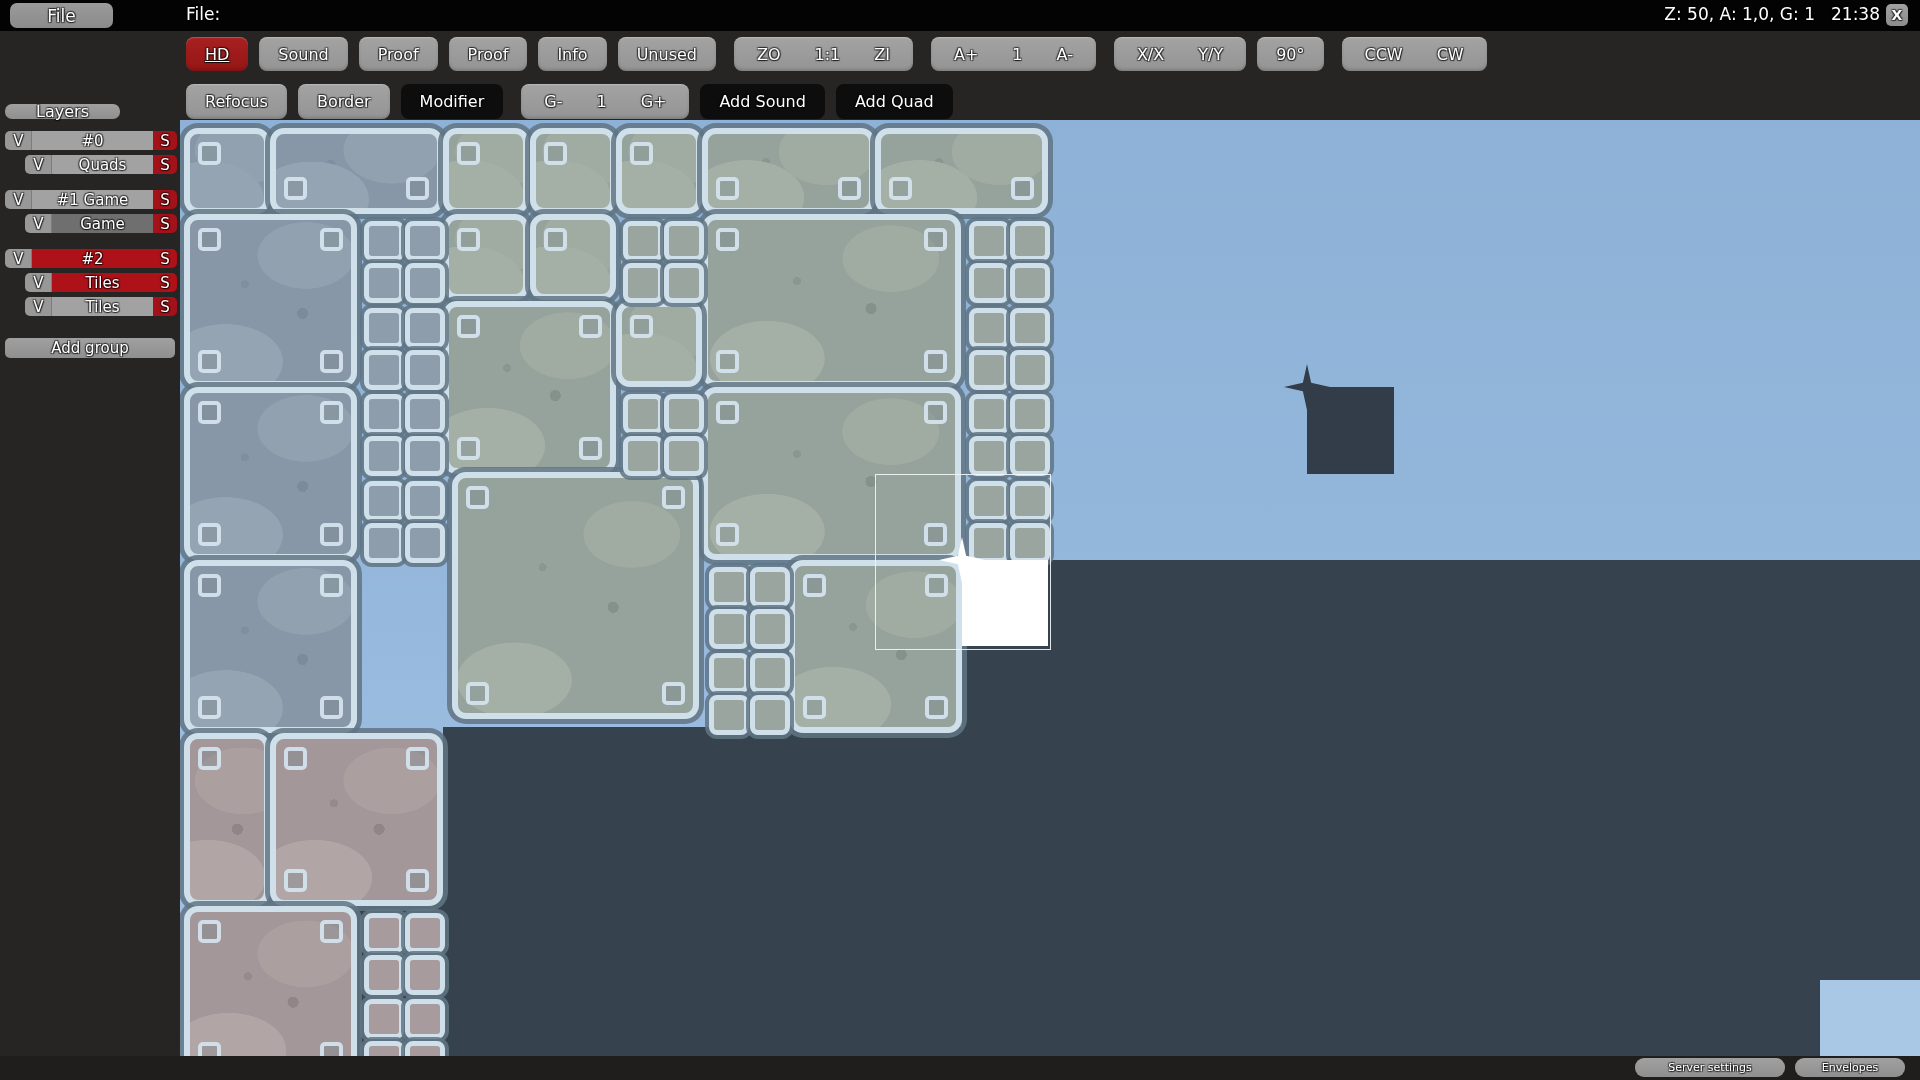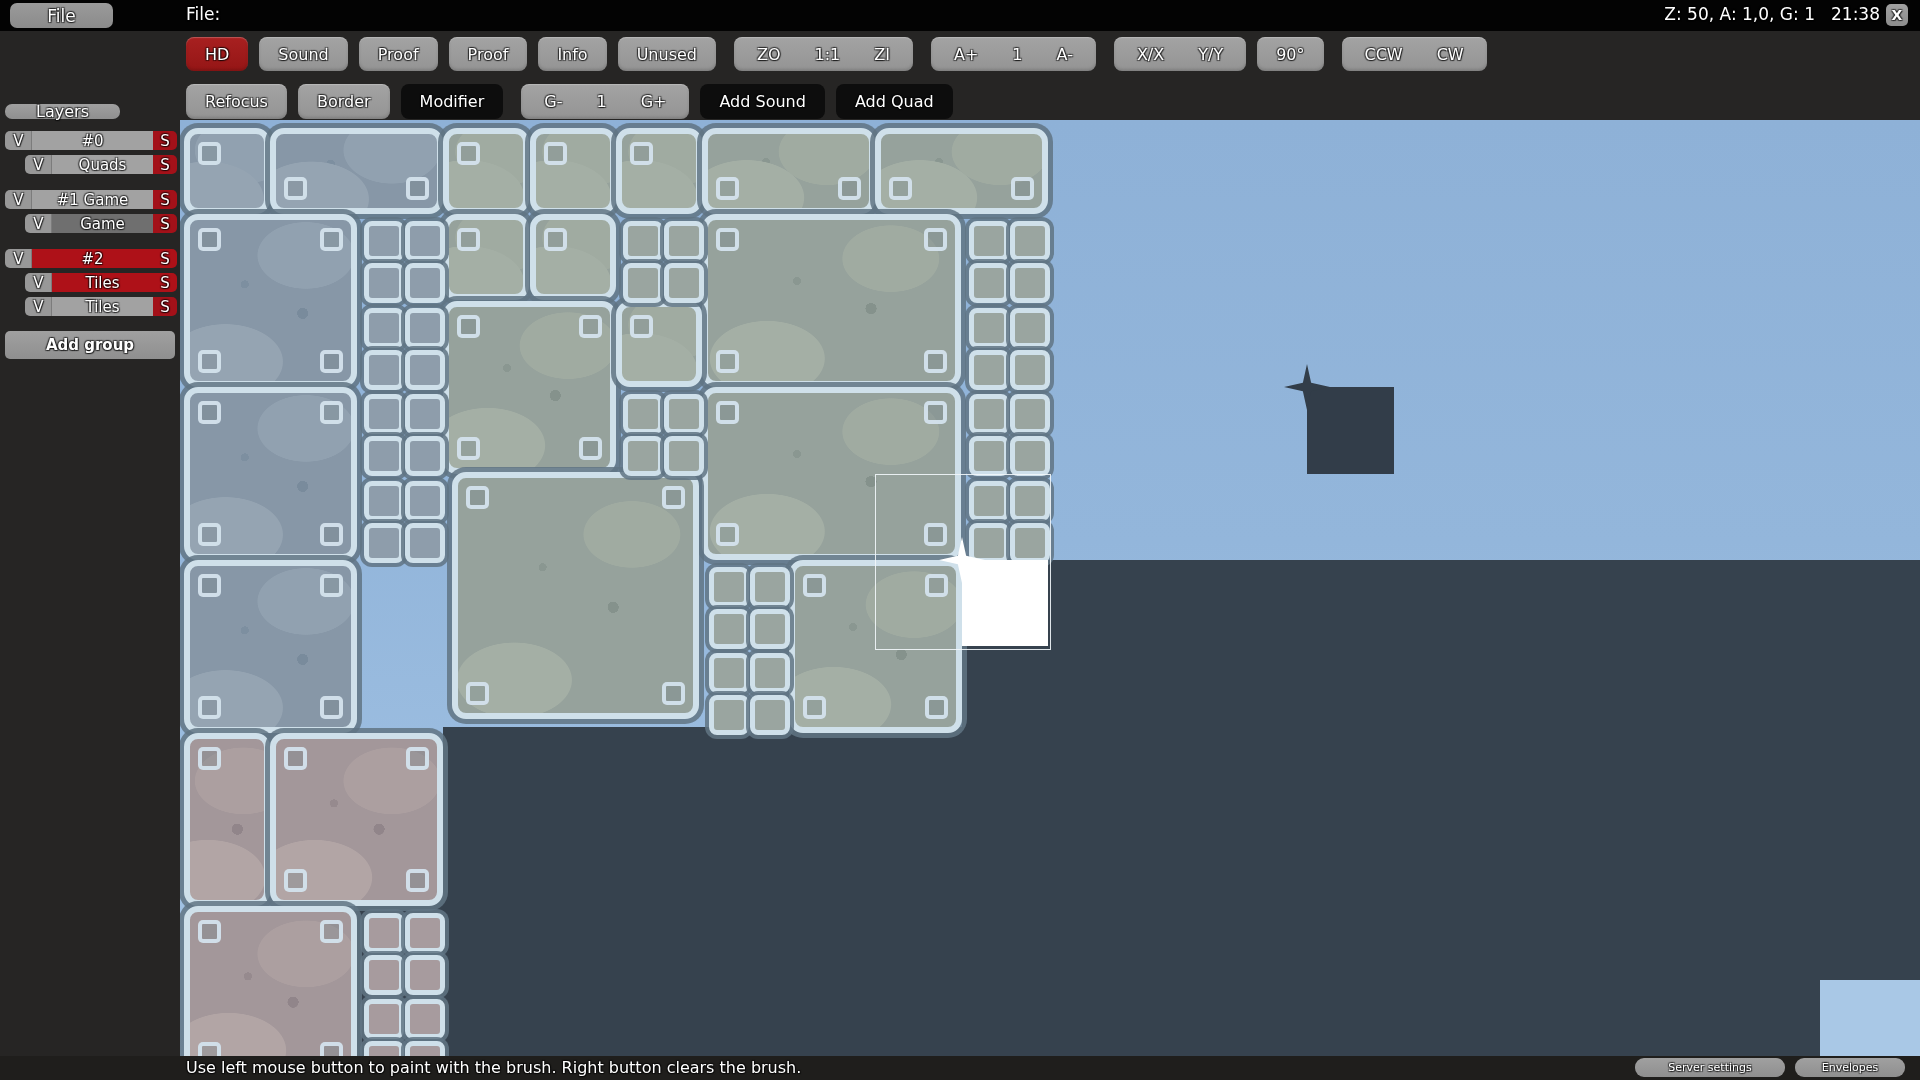--- a/index.html
+++ b/index.html
@@ -32,21 +32,21 @@
   
   .toolrow{position:absolute;left:186px;display:flex;gap:11px;z-index:40;align-items:stretch;}
   #toolrow1{top:37px;height:34px;}
   #toolrow2{top:84px;height:35px;}
   .tbtn{
     border-radius:8px;display:flex;align-items:center;justify-content:center;
     font-size:16px;padding:0 19px;
     background:linear-gradient(#a3a3a3,#949494);
     box-shadow:inset 0 1px 1px rgba(255,255,255,.25), inset 0 -2px 3px rgba(0,0,0,.15);
   }
-  .tbtn.red{background:linear-gradient(#a82020,#951616);}
+  .tbtn.red{background:linear-gradient(#a82020,#951616);text-decoration:underline;}
   .tbtn.dark{background:#0d0d0d;box-shadow:none;}
   .tgroup{
     border-radius:8px;display:flex;align-items:center;margin-left:7px;
     background:linear-gradient(#a3a3a3,#949494);
     box-shadow:inset 0 1px 1px rgba(255,255,255,.25), inset 0 -2px 3px rgba(0,0,0,.15);
     padding:0 6px;
   }
   .tgroup span{padding:0 17px;font-size:16px;}
   
   #layers-panel{position:absolute;left:0;top:0;width:180px;height:1080px;z-index:30;}
@@ -56,23 +56,23 @@
     display:flex;align-items:center;justify-content:center;font-size:16px;
   }
   .layer-row{position:absolute;height:19px;border-radius:5px;overflow:hidden;display:flex;font-size:15px;}
   .layer-row .vbtn{width:27px;flex:0 0 27px;background:#989898;display:flex;align-items:center;justify-content:center;box-shadow:inset -1px 0 0 rgba(0,0,0,.18);}
   .layer-row .lbl{flex:1;display:flex;align-items:center;justify-content:center;background:#a2a2a2;}
   .layer-row .sbtn{width:24px;flex:0 0 24px;background:#a31119;display:flex;align-items:center;justify-content:center;}
   .layer-row.style-red .lbl{background:#ae1118;}
   .layer-row.style-red .sbtn{background:#ae1118;}
   .layer-row.style-darkgrey .lbl{background:#6f6f6f;}
   #add-group-button{
-    position:absolute;left:5px;top:331px;width:170px;height:28px;border-radius:5px;
+    position:absolute;left:5px;top:338px;width:170px;height:20px;border-radius:5px;
     background:linear-gradient(#a0a0a0,#8f8f8f);
-    display:flex;align-items:center;justify-content:center;font-size:15px;font-weight:bold;
+    display:flex;align-items:center;justify-content:center;font-size:15px;
   }
   
   #canvas{
     position:absolute;left:180px;top:120px;width:1740px;height:936px;overflow:hidden;z-index:1;
     background:linear-gradient(180deg,#8eb1d7 0%,#93b6db 45%,#a5c5e6 100%);
   }
   .darkrect{position:absolute;background:#36424e;z-index:1;}
   .corner-blue{position:absolute;z-index:1;}
   .tile{position:absolute;border:6px solid #cfe0ea;border-radius:14px;box-sizing:border-box;
     box-shadow:0 0 0 5px rgba(96,116,132,.85);z-index:2;}
@@ -362,16 +362,15 @@
       <div class="layer-row style-grey" style="top: 297px; left: 25px; width: 152px;">
         <div class="vbtn otext">V</div>
         <div class="lbl otext">Tiles</div>
         <div class="sbtn otext">S</div>
       </div>
     </div>
   <div id="add-group-button" class="otext">Add group</div>
 </div>
 
 <div id="statusbar">
-  <div id="status-hint" class="otext">Use left mouse button to paint with the brush. Right button clears the brush.</div>
   <div id="server-settings-button" class="status-btn otext">Server settings</div>
   <div id="envelopes-button" class="status-btn otext">Envelopes</div>
 </div>
 
 </body></html>

